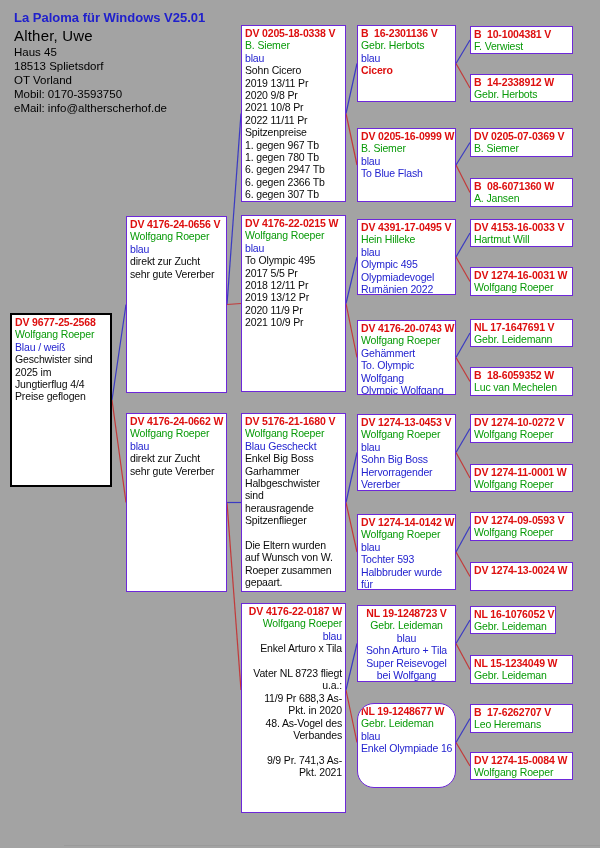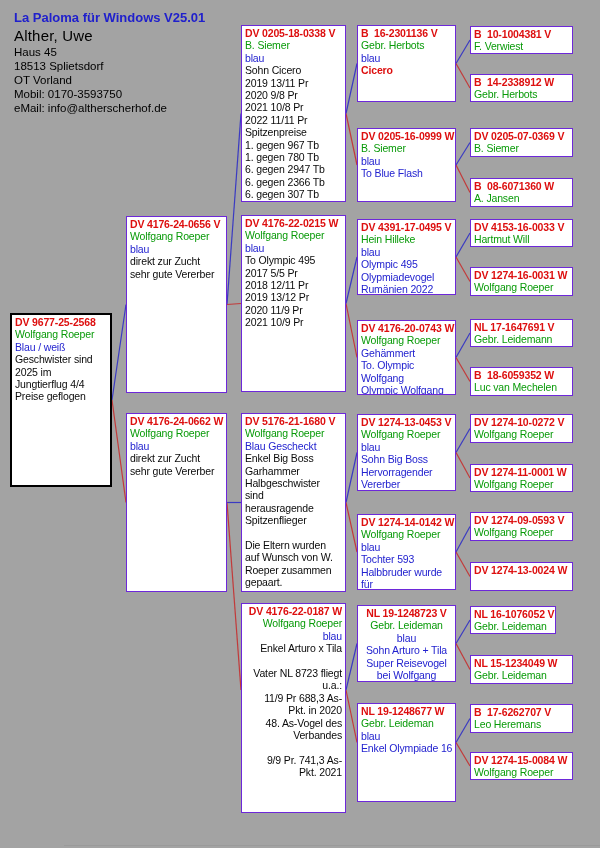--- a/index.html
+++ b/index.html
@@ -204,21 +204,21 @@
         <div class="ln c-b">für</div>
       </div>
       <div class="pbox" style="left: 357px; top: 605px; width: 99px; height: 77px; text-align: center;">
         <div class="ln c-r bold">NL 19-1248723 V</div>
         <div class="ln c-g">Gebr. Leideman</div>
         <div class="ln c-b">blau</div>
         <div class="ln c-b">Sohn Arturo + Tila</div>
         <div class="ln c-b">Super Reisevogel</div>
         <div class="ln c-b">bei Wolfgang</div>
       </div>
-      <div class="pbox" style="left: 357px; top: 703px; width: 99px; height: 99px;">
+      <div class="pbox" style="left: 357px; top: 703px; width: 99px; height: 85px; border-radius: 17px;">
         <div class="ln c-r bold">NL 19-1248677 W</div>
         <div class="ln c-g">Gebr. Leideman</div>
         <div class="ln c-b">blau</div>
         <div class="ln c-b">Enkel Olympiade 16</div>
       </div>
       <div class="pbox" style="left: 470px; top: 26px; width: 103px; height: 28px;">
         <div class="ln c-r bold">B  10-1004381 V</div>
         <div class="ln c-g">F. Verwiest</div>
       </div>
       <div class="pbox" style="left: 470px; top: 74px; width: 103px; height: 28px;">

